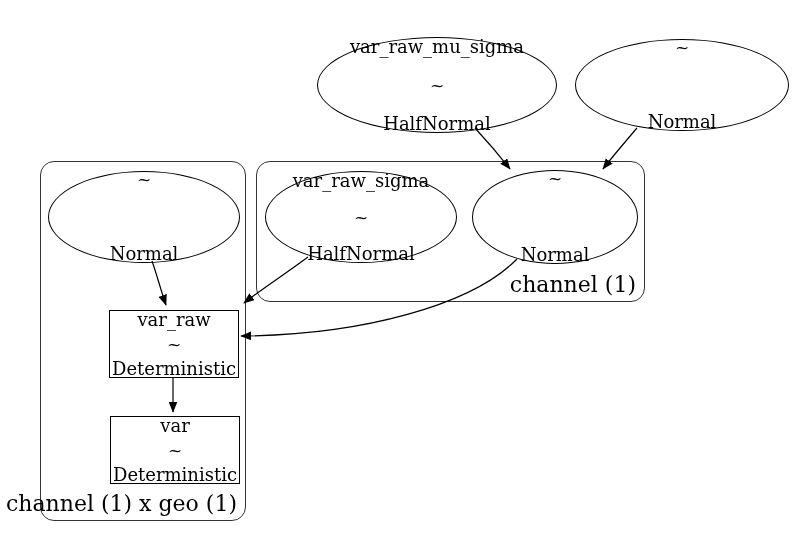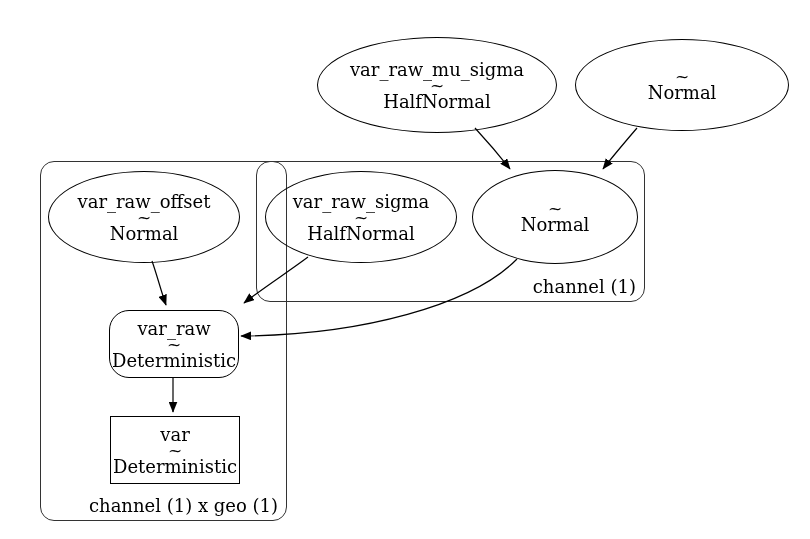--- a/index.html
+++ b/index.html
@@ -20,42 +20,42 @@
     position: absolute;
     border: 1px solid #333333;
     border-radius: 14px;
     background: transparent;
     z-index: 1;
   }
   .plate-label {
     position: absolute;
     right: 8px;
     bottom: 4px;
-    font-size: 18px;
+    font-size: 22px;
     white-space: nowrap;
     text-align: right;
   }
   .edges-layer {
     position: absolute;
     left: 0;
     top: 0;
     z-index: 2;
   }
   .edges-layer path.edge {
     fill: none;
     stroke: #000000;
     stroke-width: 1.2px;
   }
   .node {
     position: absolute;
     z-index: 3;
     display: flex;
     flex-direction: column;
     align-items: center;
-    justify-content: center;
+    justify-content: space-between;
     text-align: center;
     font-size: 18px;
     line-height: 17px;
     background: transparent;
   }
   .node.ellipse {
     border: 1px solid #000000;
     border-radius: 50%;
   }
   .node.box {
@@ -64,21 +64,21 @@
   .node .tilde {
     font-size: 17px;
     line-height: 15px;
   }
 </style>
 </head>
 <body>
 
 <div class="canvas">
 
-  <div class="plate" style="left:40px; top:161px; width:204px; height:358px;padding-left:41px;">
+  <div class="plate" style="left:40px; top:161px; width:204px; height:358px;">
     <span class="plate-label">channel (1) x geo (1)</span>
   </div>
 
   <div class="plate" style="left:256px; top:161px; width:387px; height:139px;">
     <span class="plate-label">channel (1)</span>
   </div>
 
   <svg class="edges-layer" width="810" height="539" viewBox="0 0 810 539">
     <defs>
       <marker id="arrow" viewBox="0 0 10 8" refX="9.3" refY="4" markerWidth="11" markerHeight="9" markerUnits="userSpaceOnUse" orient="auto">
@@ -98,37 +98,36 @@
     <span class="tilde">~</span>
     <span>HalfNormal</span>
   </div>
 
   <div class="node ellipse" style="left:575px; top:39px; width:212px; height:90px;">
     <span class="tilde">~</span>
     <span>Normal</span>
   </div>
 
   <div class="node ellipse" style="left:48px; top:171px; width:190px; height:90px;">
-    <span>var_raw_offset</span>
     <span class="tilde">~</span>
     <span>Normal</span>
   </div>
 
   <div class="node ellipse" style="left:265px; top:171px; width:190px; height:90px;">
     <span>var_raw_sigma</span>
     <span class="tilde">~</span>
     <span>HalfNormal</span>
   </div>
 
   <div class="node ellipse" style="left:472px; top:170px; width:164px; height:92px;">
     <span class="tilde">~</span>
     <span>Normal</span>
   </div>
 
-  <div class="node box" style="left:109px; top:310px; width:128px; height:66px;border-radius:20px;">
+  <div class="node box" style="left:109px; top:310px; width:128px; height:66px;">
     <span>var_raw</span>
     <span class="tilde">~</span>
     <span>Deterministic</span>
   </div>
 
   <div class="node box" style="left:110px; top:416px; width:128px; height:66px;">
     <span>var</span>
     <span class="tilde">~</span>
     <span>Deterministic</span>
   </div>

